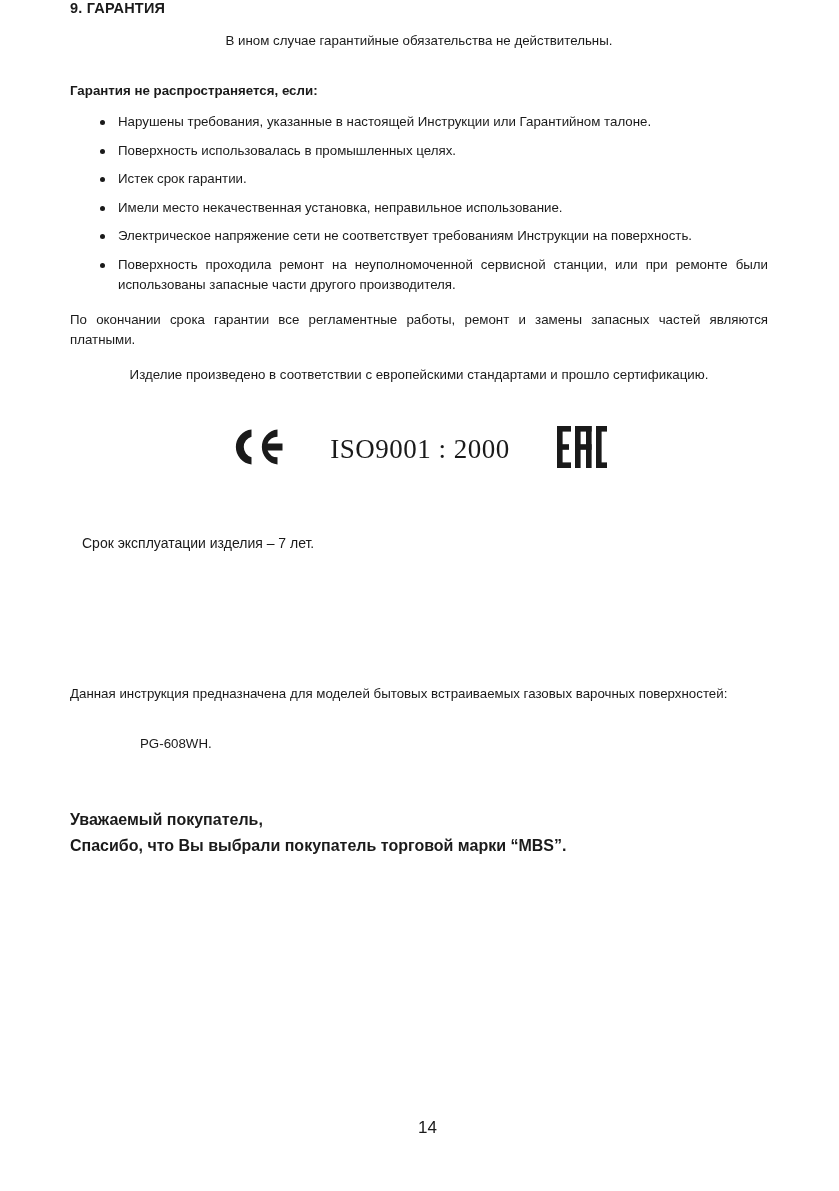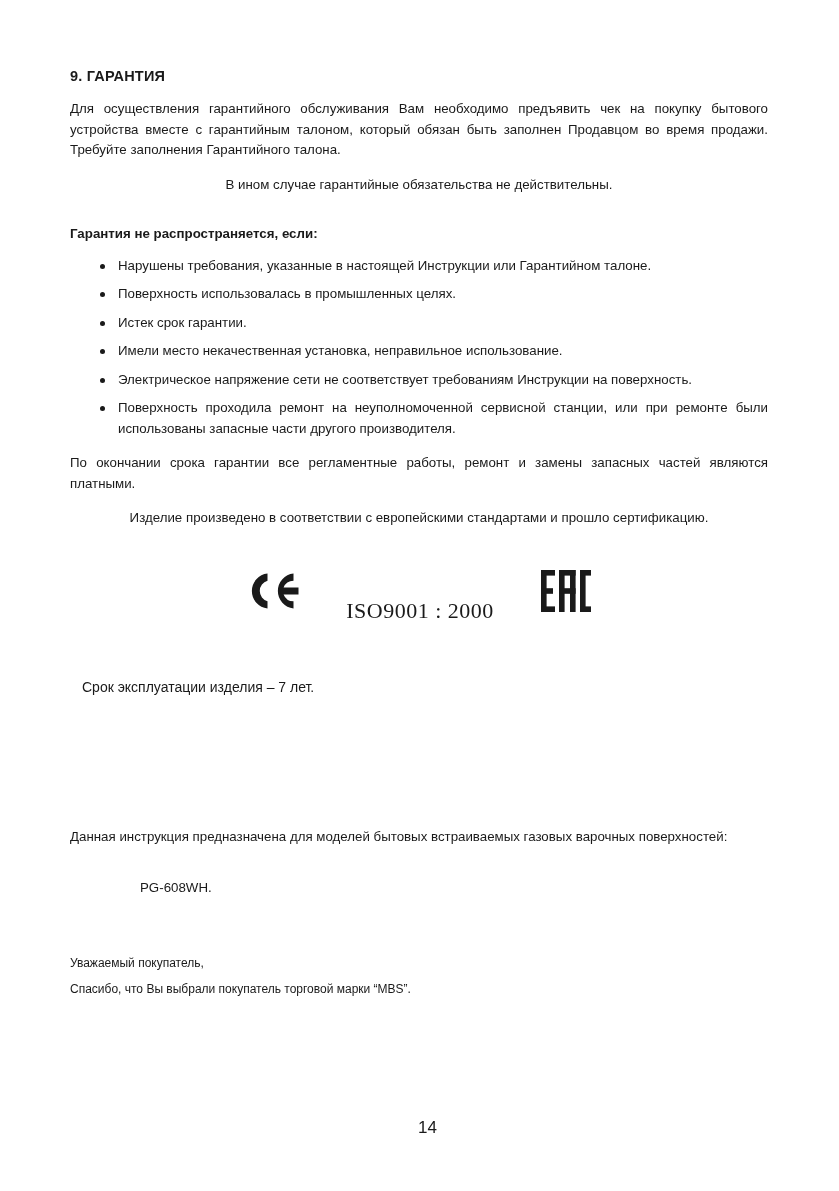--- a/index.html
+++ b/index.html
@@ -27,21 +27,20 @@
     top: 0;
     width: 698px;
   }
 
   
   .section-title {
     font-size: 14.5px;
     font-weight: bold;
     letter-spacing: 0.2px;
     margin: 0;
-    padding-top: 68px;
     line-height: 1.2;
   }
 
   
   .para {
     font-size: 13.3px;
     line-height: 20.5px;
     text-align: justify;
     text-justify: inter-word;
     margin: 0;
@@ -113,26 +112,26 @@
     margin-top: 36px;
     height: 56px;
   }
 
   .mark-ce {
     display: block;
   }
 
   .mark-iso {
     font-family: "Liberation Serif", "DejaVu Serif", serif;
-    font-size: 22px;
+    font-size: 27px;
     letter-spacing: 0.5px;
     color: #1a1a1a;
     white-space: nowrap;
     position: relative;
-    top: 18px;
+    top: 0;
   }
 
   .mark-eac {
     display: block;
   }
 
   
   .service-life {
     font-size: 14px;
     line-height: 20.5px;
@@ -157,22 +156,22 @@
     padding-top: 30px;
     padding-left: 70px;
   }
 
   
   .closing {
     padding-top: 52px;
   }
 
   .closing-line {
-    font-size: 12px;
-    font-weight: normal;
+    font-size: 16px;
+    font-weight: bold;
     line-height: 26px;
     margin: 0;
   }
 
   
   .page-number {
     position: absolute;
     left: 16px;
     right: 0;
     top: 1118px;
@@ -183,21 +182,20 @@
 </style>
 </head>
 <body>
 
 <div class="page">
   <div class="content">
 
     <h1 class="section-title">9. ГАРАНТИЯ</h1>
 
 
-    <p class="para spaced">Для осуществления гарантийного обслуживания Вам необходимо предъявить чек на покупку бытового устройства вместе с гарантийным талоном, который обязан быть заполнен Продавцом во время продажи. Требуйте заполнения Гарантийного талона.</p>
 
     <p class="para spaced nojustify">В ином случае гарантийные обязательства не действительны.</p>
 
     <p class="lead-bold">Гарантия не распространяется, если:</p>
 
     <ul class="bullets">
       <li>
         <span class="bullet-dot"></span>
         <span>Нарушены требования, указанные в настоящей Инструкции или Гарантийном талоне.</span>
       </li>

